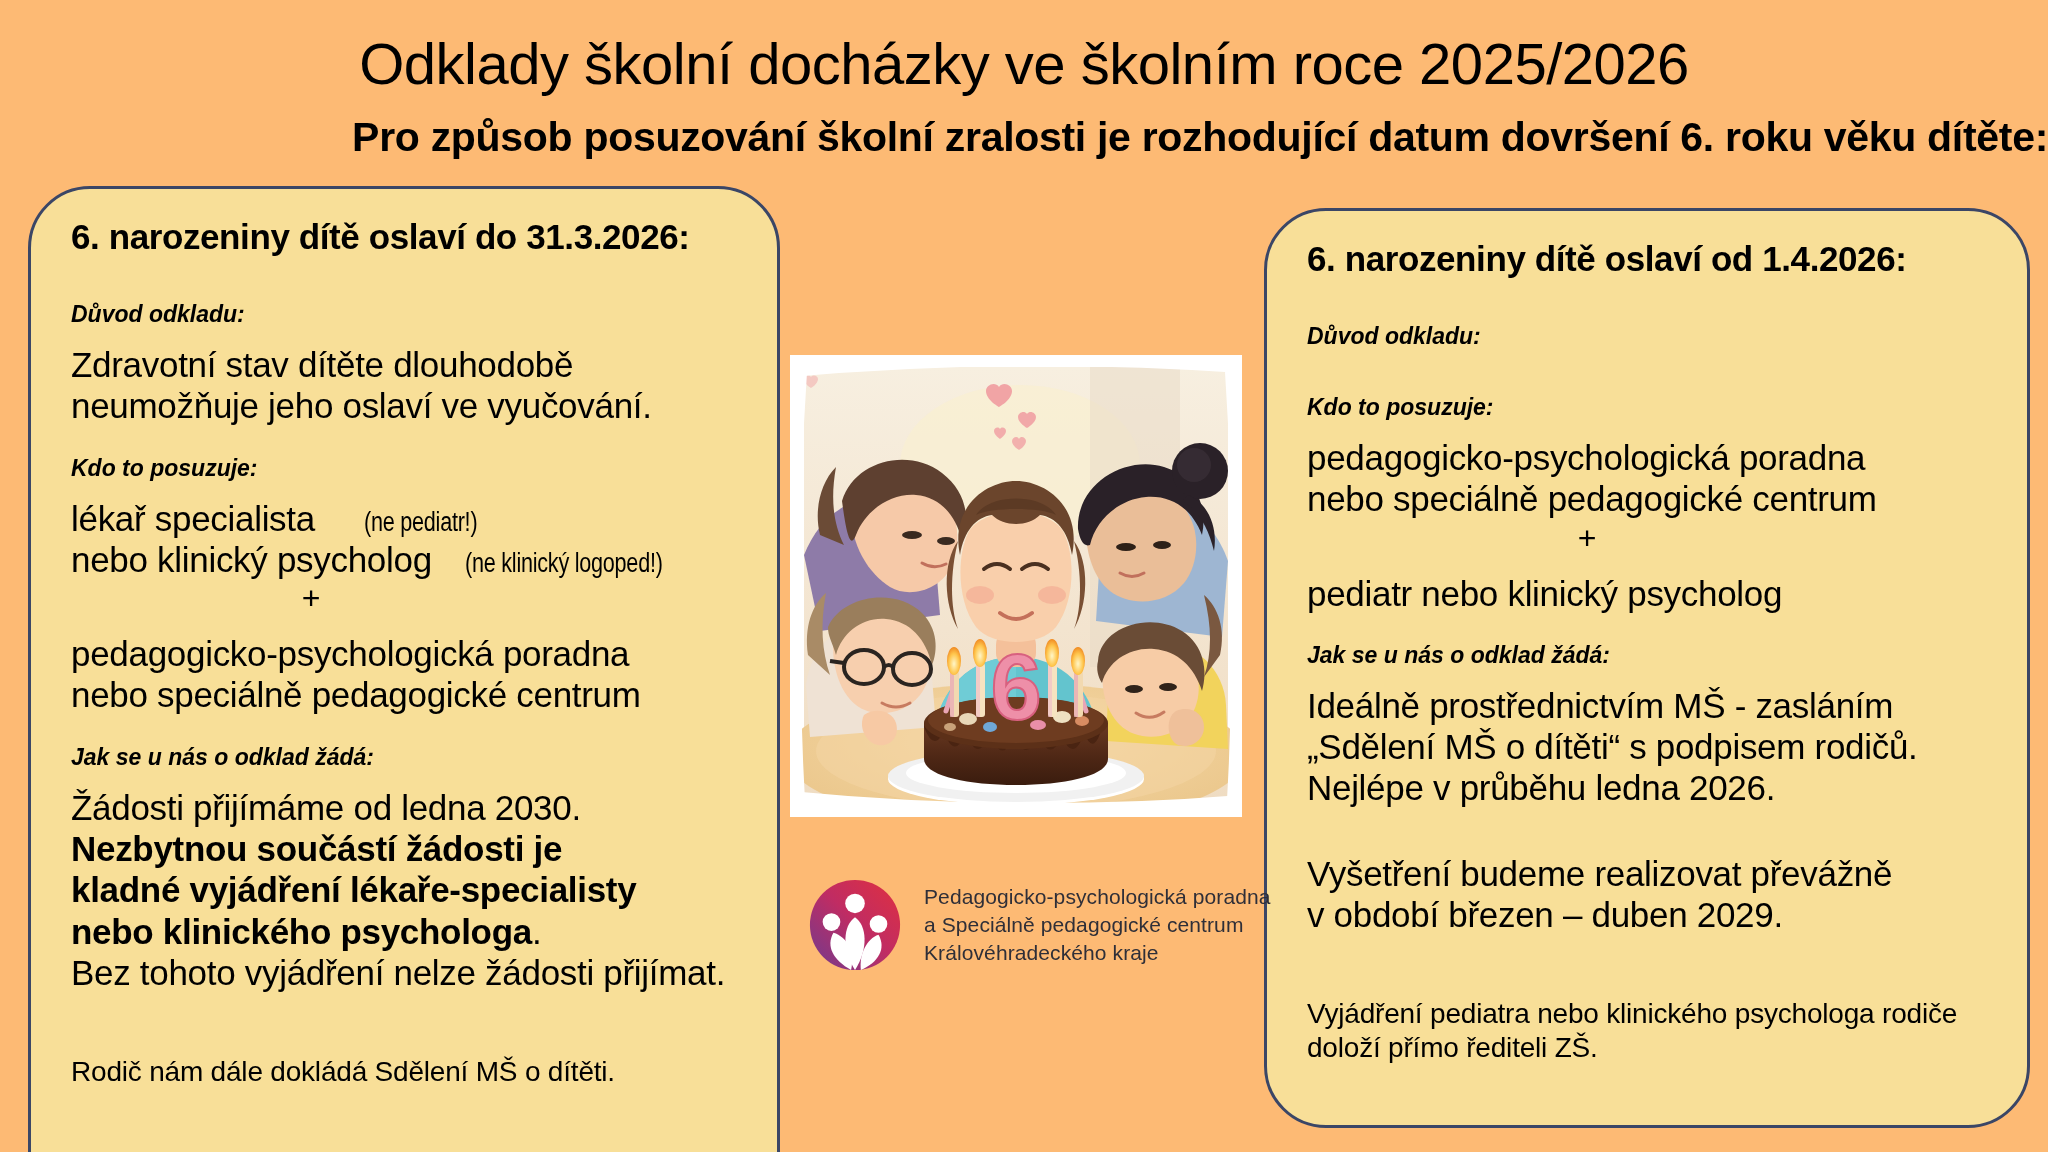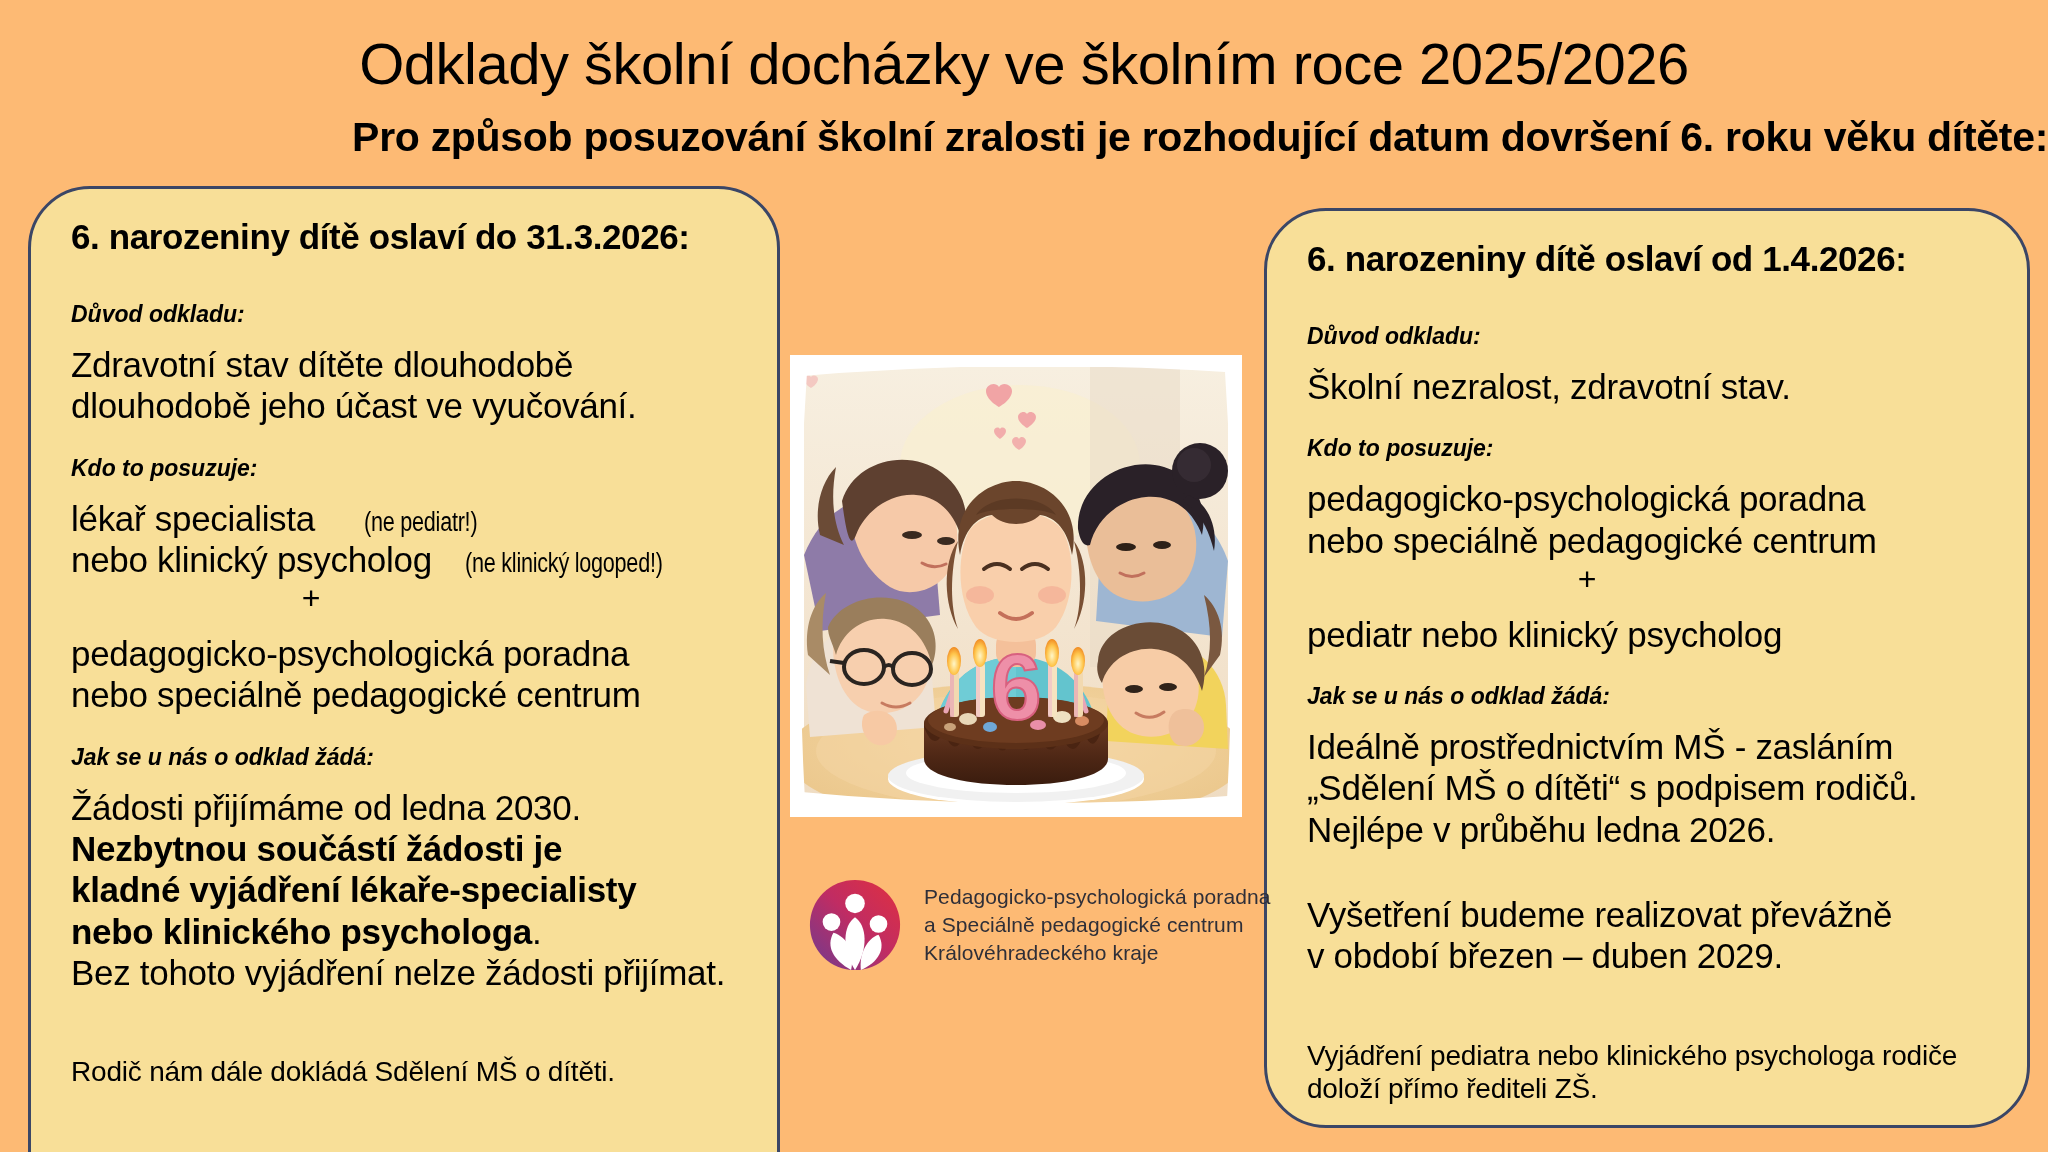--- a/index.html
+++ b/index.html
@@ -184,21 +184,21 @@
   <div class="panel panel-left">
     <div class="panel-inner">
 
       <div class="panel-heading">6. narozeniny dítě oslaví do 31.3.2026:</div>
 
       <div class="gap-lg"></div>
 
       <div class="label-italic">Důvod odkladu:</div>
       <div class="gap-sm"></div>
       <div class="body-line">Zdravotní stav dítěte dlouhodobě</div>
-      <div class="body-line">dlouhodobě jeho účast ve vyučování.</div>
+      <div class="body-line">neumožňuje jeho oslaví ve vyučování.</div>
 
       <div class="gap-md"></div>
 
       <div class="label-italic">Kdo to posuzuje:</div>
       <div class="gap-sm"></div>
 
       <div class="body-line">
         <span>lékař specialista</span>
         <span style="display:inline-block;width:30px"></span>
         <span class="note-inline">(ne pediatr!)</span>
@@ -239,21 +239,20 @@
 
   <div class="panel panel-right">
     <div class="panel-inner">
 
       <div class="panel-heading">6. narozeniny dítě oslaví od 1.4.2026:</div>
 
       <div class="gap-lg"></div>
 
       <div class="label-italic">Důvod odkladu:</div>
       <div class="gap-sm"></div>
-      <div class="body-line">Školní nezralost, zdravotní stav.</div>
 
       <div class="gap-md"></div>
 
       <div class="label-italic">Kdo to posuzuje:</div>
       <div class="gap-sm"></div>
 
       <div class="body-line">pedagogicko-psychologická poradna</div>
       <div class="body-line">nebo speciálně pedagogické centrum</div>
 
       <div class="plus-row" style="width:560px">+</div>

